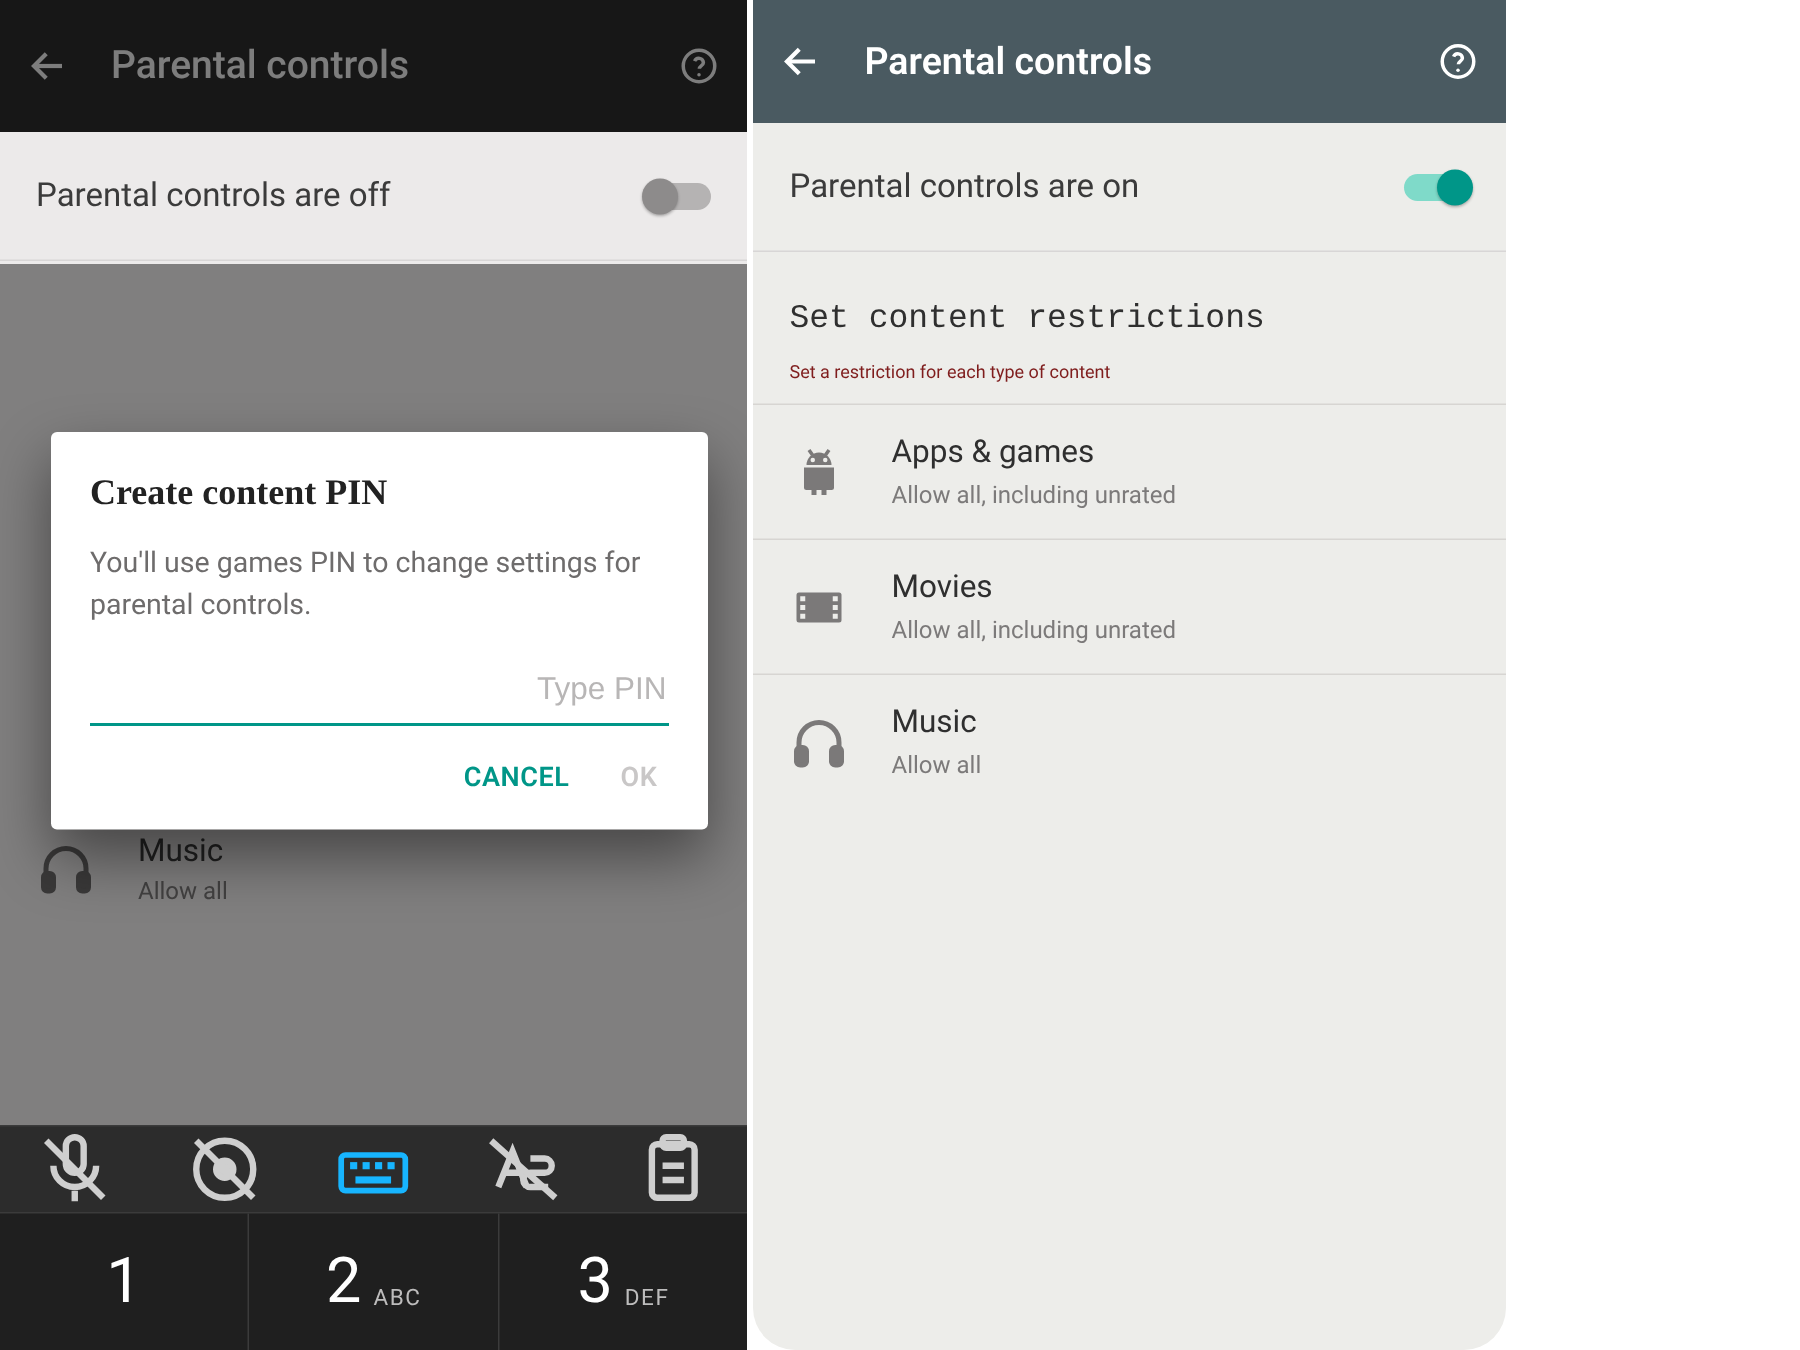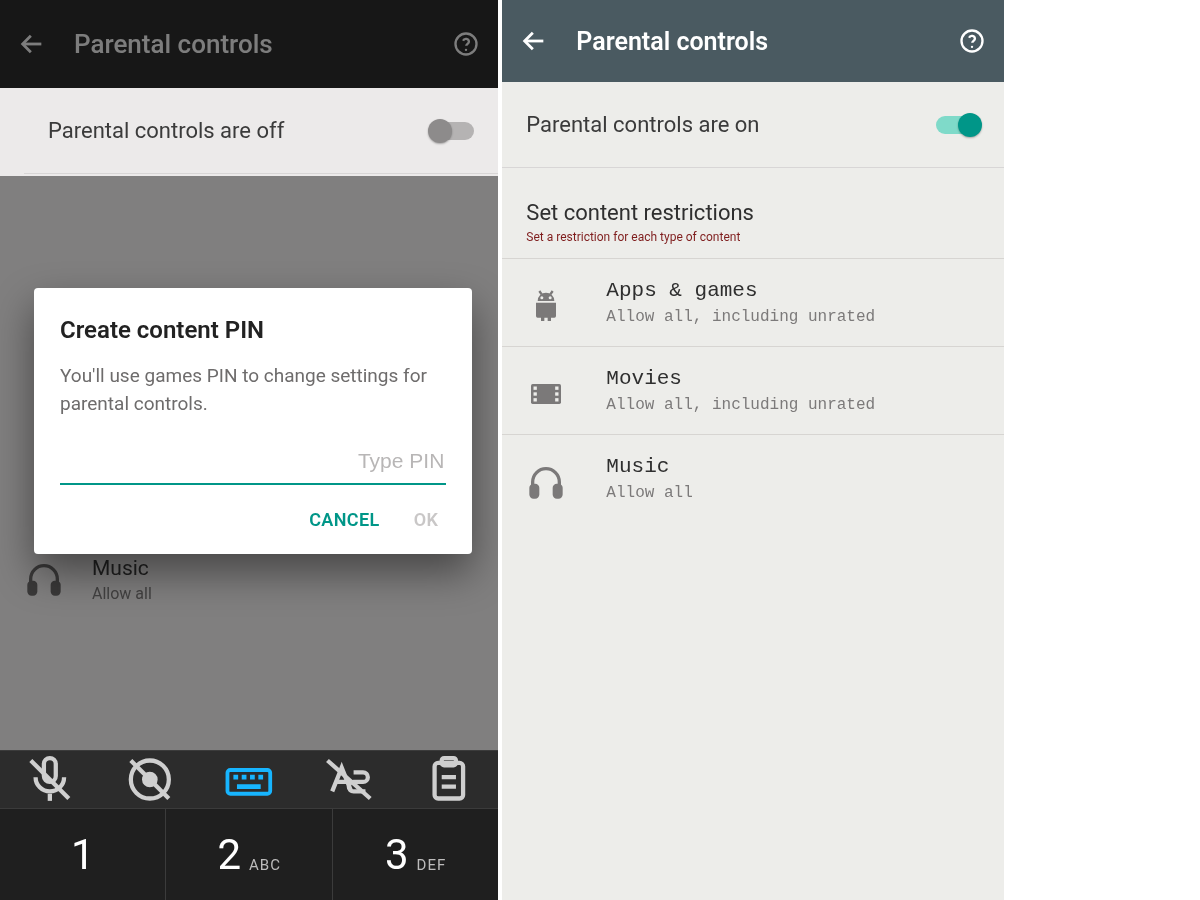--- a/index.html
+++ b/index.html
@@ -11,21 +11,21 @@
 
   
   .appbar-dark {
     height:88px; background:#2b2b2b; display:flex; align-items:center;
     padding:0 18px; color:#e8e8e8;
   }
   .appbar-dark .back { width:28px; height:28px; margin-right:28px; display:flex; align-items:center; justify-content:center; }
   .appbar-dark .title { font-size:26px; font-weight:500; flex:1; }
   .appbar-dark .help  { width:28px; height:28px; display:flex; align-items:center; justify-content:center; }
 
-  .left-body { position:absolute; top:88px; left:0; right:0; bottom:0; background:#eceaea;padding-left:24px; }
+  .left-body { position:absolute; top:88px; left:0; right:0; bottom:0; background:#eceaea; }
   .row-toggle {
     height:86px; display:flex; align-items:center; padding:0 24px;
     font-size:22px; color:#3b3b3b; border-bottom:1px solid #d8d6d6;
   }
   .row-toggle .spacer { flex:1; }
   .switch {
     width:44px; height:18px; border-radius:10px; background:#b5b3b3; position:relative;
   }
   .switch::after {
     content:""; position:absolute; top:-3px; width:24px; height:24px; border-radius:50%;
@@ -45,21 +45,21 @@
   .scrim {
     position:absolute; inset:0; top:88px; bottom:150px; background:rgba(0,0,0,.46);
   }
   .appbar-scrim { position:absolute; left:0; right:0; top:0; height:88px; background:rgba(0,0,0,.46); }
 
   .dialog {
     position:absolute; left:34px; right:26px; top:200px;
     background:#fff; border-radius:4px; padding:28px 26px 8px 26px;
     box-shadow:0 18px 40px rgba(0,0,0,.45);
   }
-  .dialog h2 { font-size:24px; font-weight:600; color:#222; margin-bottom:18px; }
+  .dialog h2 { font-size:24px; font-weight:600; color:#222; margin-bottom:18px;font-family:Liberation Serif, serif; }
   .dialog p  { font-size:19px; color:#6e6c6c; line-height:1.45; margin-bottom:26px; }
   .dialog .pin-input {
     width:100%; border:none; border-bottom:2.5px solid #009688;
     font-size:21px; padding:6px 2px 10px 2px; outline:none; color:#333;text-align:right;
   }
   .dialog .pin-input::placeholder { color:#b8b6b6; }
   .dialog .actions {
     display:flex; justify-content:flex-end; gap:34px; padding:24px 8px 16px 0;
     font-size:18px; font-weight:600; letter-spacing:.4px;text-align:right;
   }
@@ -91,30 +91,30 @@
 
   
   .appbar-teal {
     height:82px; background:#4a5a61; display:flex; align-items:center;
     padding:0 18px; color:#fff;
   }
   .appbar-teal .back { width:28px; height:28px; margin-right:28px; display:flex; align-items:center; justify-content:center; }
   .appbar-teal .title { font-size:25px; font-weight:600; flex:1; }
   .appbar-teal .help  { width:28px; height:28px; display:flex; align-items:center; justify-content:center; }
 
-  .right-body { position:absolute; top:82px; left:0; right:0; bottom:0; background:#ededea; }
+  .right-body { position:absolute; top:82px; left:0; right:0; bottom:0; background:#ededea;border-radius:28px; }
   .right .row-toggle { background:#ededea; }
 
   .section-hdr { padding:32px 24px 14px 24px; }
-  .section-hdr .t { font-size:22px; color:#2f2f2f; margin-bottom:5px; }
+  .section-hdr .t { font-size:22px; color:#2f2f2f; margin-bottom:16px;font-family:Liberation Mono, monospace; }
   .section-hdr .s { font-size:12px; color:#7f1d1d; }
 
   .list .item {
-    display:flex; align-items:flex-end; gap:40px;
-    padding:20px 24px; border-top:1px solid #d7d5d2; background:#ededea;font-family:Liberation Mono, monospace;
+    display:flex; align-items:center; gap:28px;
+    padding:20px 24px; border-top:1px solid #d7d5d2; background:#ededea;
   }
   .list .item .ic { width:40px; height:40px; color:#7b7979; flex-shrink:0; }
   .list .item .txt .t { font-size:21px; color:#2f2f2f; }
   .list .item .txt .s { font-size:16px; color:#7c7a7a; margin-top:6px; }
 
   svg { width:100%; height:100%; display:block; }
 </style>
 </head>
 <body>
 

